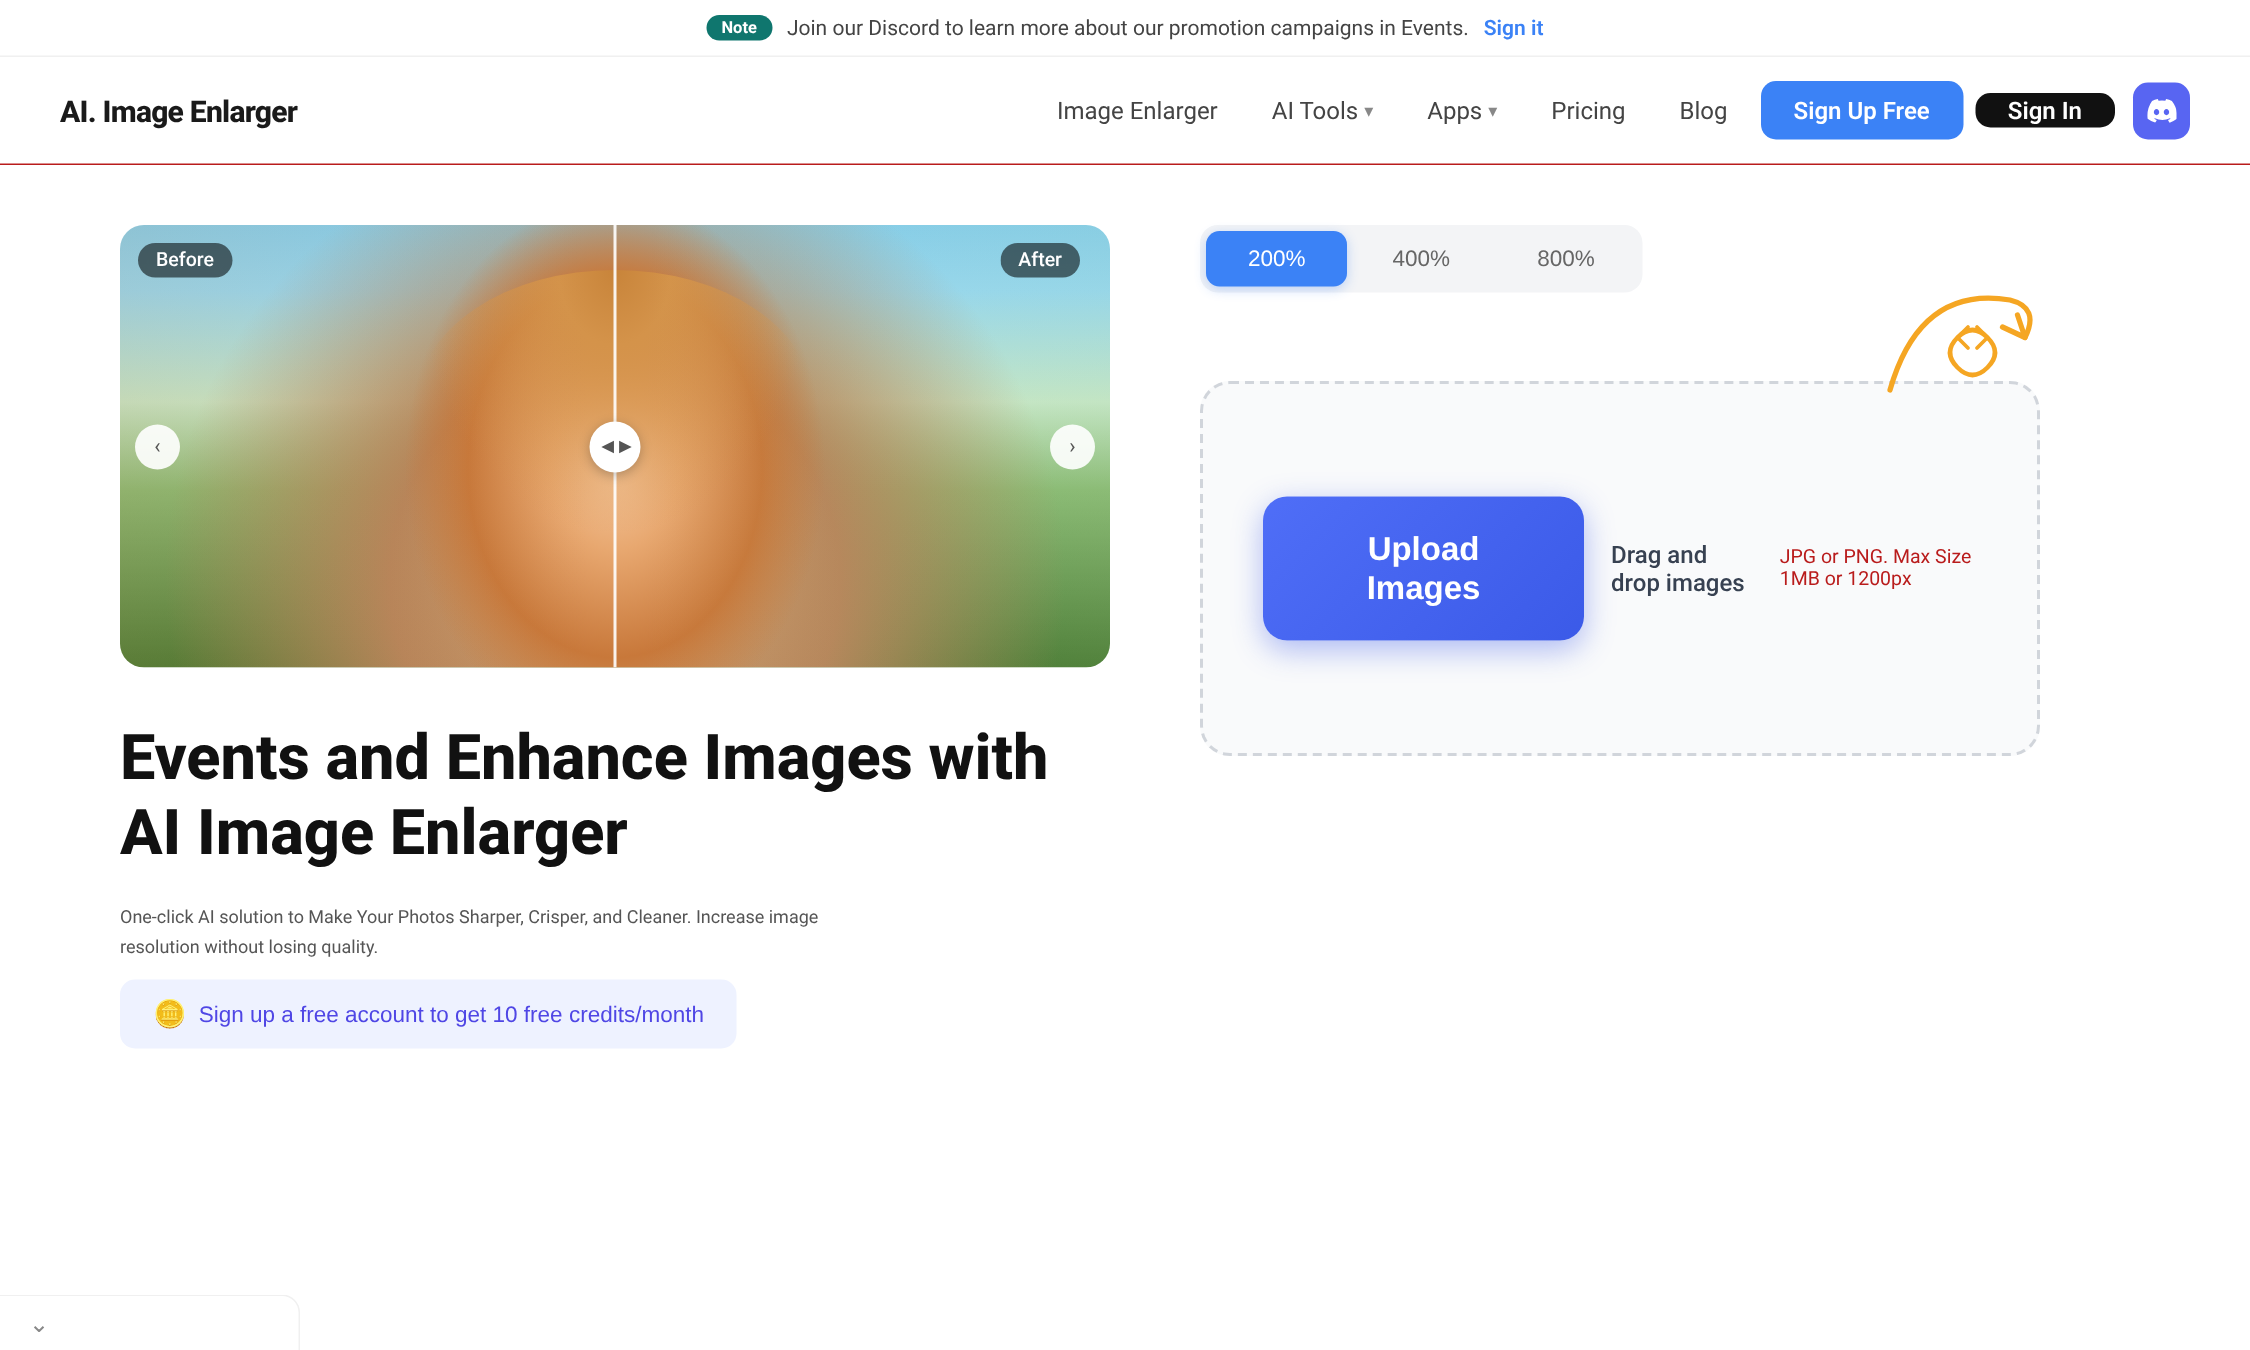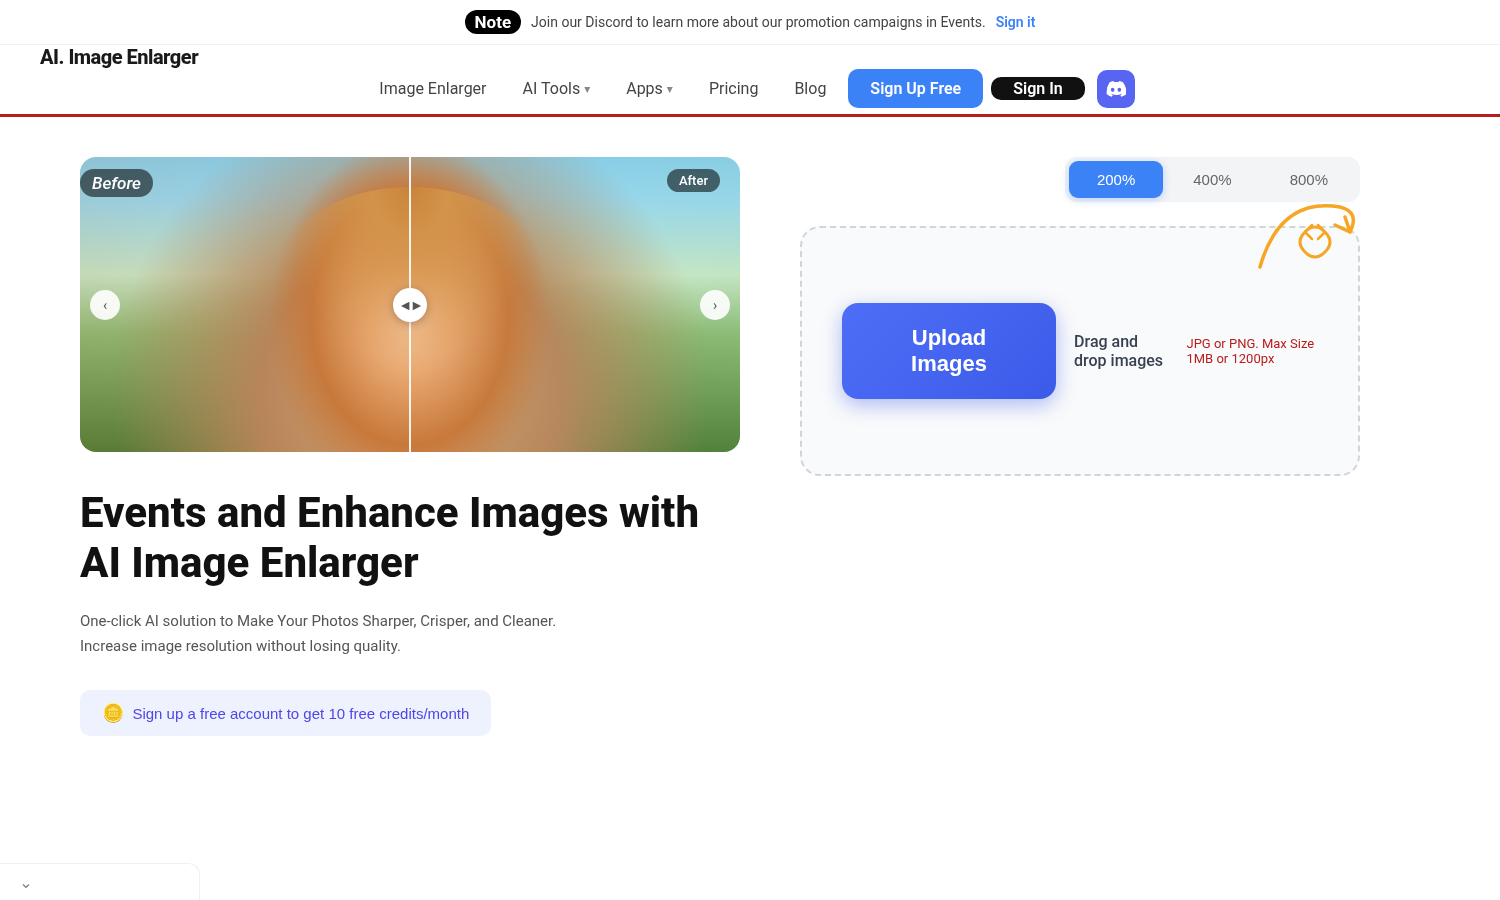--- a/index.html
+++ b/index.html
@@ -19,43 +19,42 @@
       padding: 10px 20px;
       text-align: center;
       font-size: 14px;
       color: #444;
       display: flex;
       align-items: center;
       justify-content: center;
       gap: 10px;
     }
     .note-badge {
-      background: #000000;
+      background: #0f766e;
       color: #fff;
-      font-size: 17px;
+      font-size: 11px;
       font-weight: 700;
       padding: 2px 10px;
       border-radius: 20px;
     }
     .join-link {
       color: #3b82f6;
       font-weight: 600;
       text-decoration: none;
       cursor: pointer;
     }
 
     
     nav {
       display: flex;
       align-items: center;
       padding: 0 40px;
       height: 72px;
-      border-bottom: 3px solid #b91c1c;
+      border-bottom: 1px solid #b91c1c;
       background: #fff;
-      flex-direction: column;
     }
     .logo {
       font-size: 20px;
       font-weight: 800;
       color: #1a1a1a;
       margin-right: auto;
       letter-spacing: -0.5px;
     }
     .nav-links {
       display: flex;
@@ -159,29 +158,28 @@
       left: 30%;
       width: 40%;
       height: 60%;
       background: radial-gradient(ellipse at 50% 0%, #c8843a 0%, #d4934a 20%, transparent 70%);
       border-radius: 50%;
     }
 
     .badge-before {
       position: absolute;
       top: 12px;
-      left: 0;
+      left: 12px;
       background: rgba(0,0,0,0.55);
       color: #fff;
-      font-size: 17px;
+      font-size: 13px;
       font-weight: 500;
       padding: 4px 12px;
       border-radius: 20px;
       backdrop-filter: blur(4px);
-      font-style: italic;
     }
     .badge-after {
       position: absolute;
       top: 12px;
       right: 20px;
       background: rgba(0,0,0,0.55);
       color: #fff;
       font-size: 13px;
       font-weight: 500;
       padding: 4px 12px;
@@ -252,24 +250,24 @@
     }
 
     .hero-title {
       font-size: 42px;
       font-weight: 800;
       line-height: 1.2;
       color: #111;
       margin-bottom: 20px;
     }
     .hero-desc {
-      font-size: 15px;
+      font-size: 12px;
       color: #555;
       line-height: 1.65;
-      margin-bottom: 32px;
+      margin-bottom: 12px;
       max-width: 520px;
     }
     .cta-free {
       display: inline-flex;
       align-items: center;
       gap: 8px;
       background: #eef2ff;
       color: #4f46e5;
       font-size: 15px;
       font-weight: 500;
@@ -279,22 +277,23 @@
       text-decoration: none;
       border: none;
     }
 
     
     .right-side {
       flex: 1;
       max-width: 560px;
       display: flex;
       flex-direction: column;
-      align-items: flex-end;
+      align-items: flex-start;
       position: relative;
+      gap: 35px;
     }
 
     
     .deco-arrow {
       position: absolute;
       top: 20px;
       right: -20px;
       width: 130px;
       height: 110px;
       pointer-events: none;

